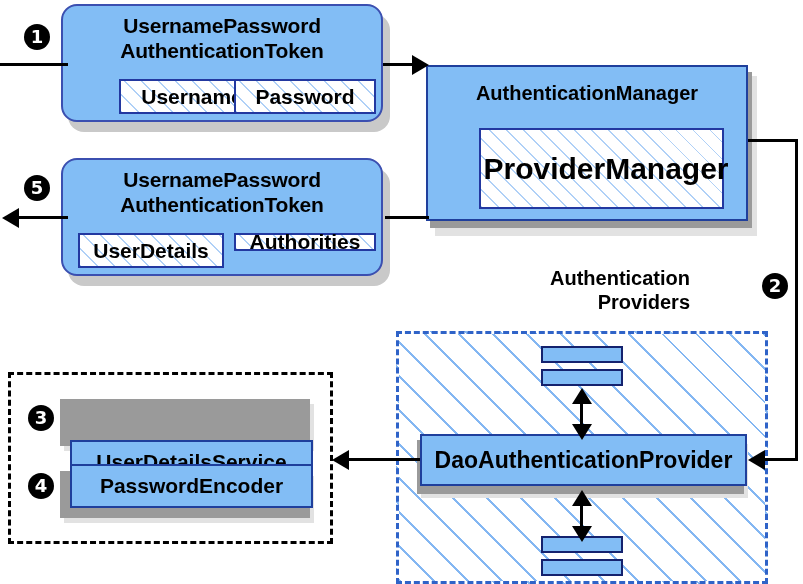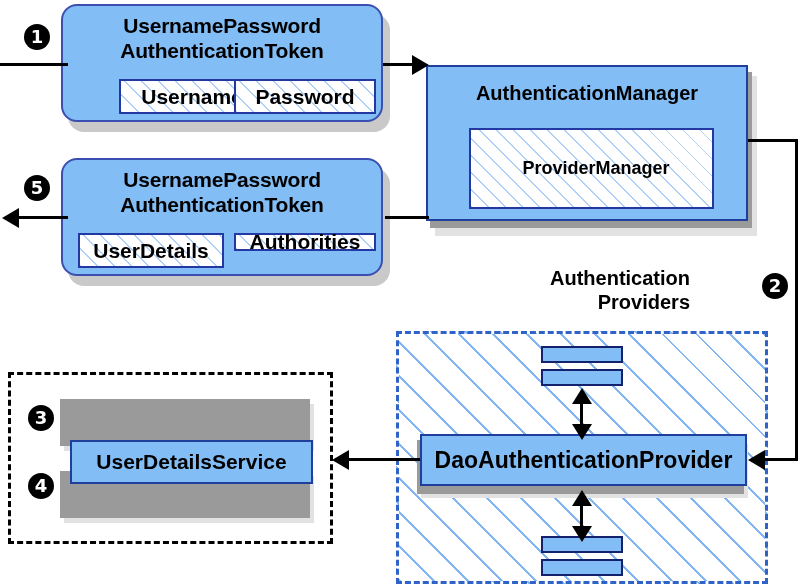--- a/index.html
+++ b/index.html
@@ -169,21 +169,21 @@
   <div class="field hatch-white" style="left:234px;top:79px;width:142px;height:35px;">Password</div>
 
   <div class="hline" style="left:383px;top:63px;width:37px;"></div>
   <div class="arrow arrow-r" style="left:412px;top:55px;"></div>
 
   <div class="shadow2" style="left:435px;top:76px;width:322px;height:160px;"></div>
   <div class="shadow1" style="left:430px;top:72px;width:322px;height:156px;"></div>
   <div class="node" style="left:426px;top:65px;width:322px;height:156px;display:block;">
     <div style="text-align:center;margin-top:15px;font-size:20px;font-weight:bold;">AuthenticationManager</div>
   </div>
-  <div class="field hatch-white" style="left:469px;top:128px;width:245px;height:81px;font-size:18px;padding-left:9px;">ProviderManager</div>
+  <div class="field hatch-white" style="left:479px;top:128px;width:245px;height:81px;font-size:30px;padding-left:9px;">ProviderManager</div>
 
   <div class="hline" style="left:385px;top:216px;width:44px;"></div>
 
   <div class="marker" style="left:24px;top:175px;">5</div>
 
   <div class="token-shadow" style="left:68px;top:168px;width:322px;height:118px;"></div>
   <div class="token" style="left:61px;top:158px;width:322px;height:118px;">
     <div class="token-title" style="top:7px;">UsernamePassword</div>
     <div class="token-title" style="top:32px;">AuthenticationToken</div>
   </div>
@@ -229,14 +229,15 @@
   <div class="dashed-plain" style="left:8px;top:372px;width:325px;height:172px;"></div>
 
   <div class="marker" style="left:28px;top:405px;">3</div>
   <div class="shadow2" style="left:64px;top:404px;width:250px;height:47px;"></div>
   <div class="shadow1" style="left:60px;top:399px;width:250px;height:47px;"></div>
   <div class="node node-label" style="left:70px;top:392px;width:243px;height:44px;margin-top:48px;">UserDetailsService</div>
 
   <div class="marker" style="left:28px;top:473px;">4</div>
   <div class="shadow2" style="left:64px;top:476px;width:250px;height:47px;"></div>
   <div class="shadow1" style="left:60px;top:471px;width:250px;height:47px;"></div>
+  <div class="node node-label" style="left:70px;top:464px;width:243px;height:44px;">PasswordEncoder</div>
 
 </div>
 
 </body></html>

